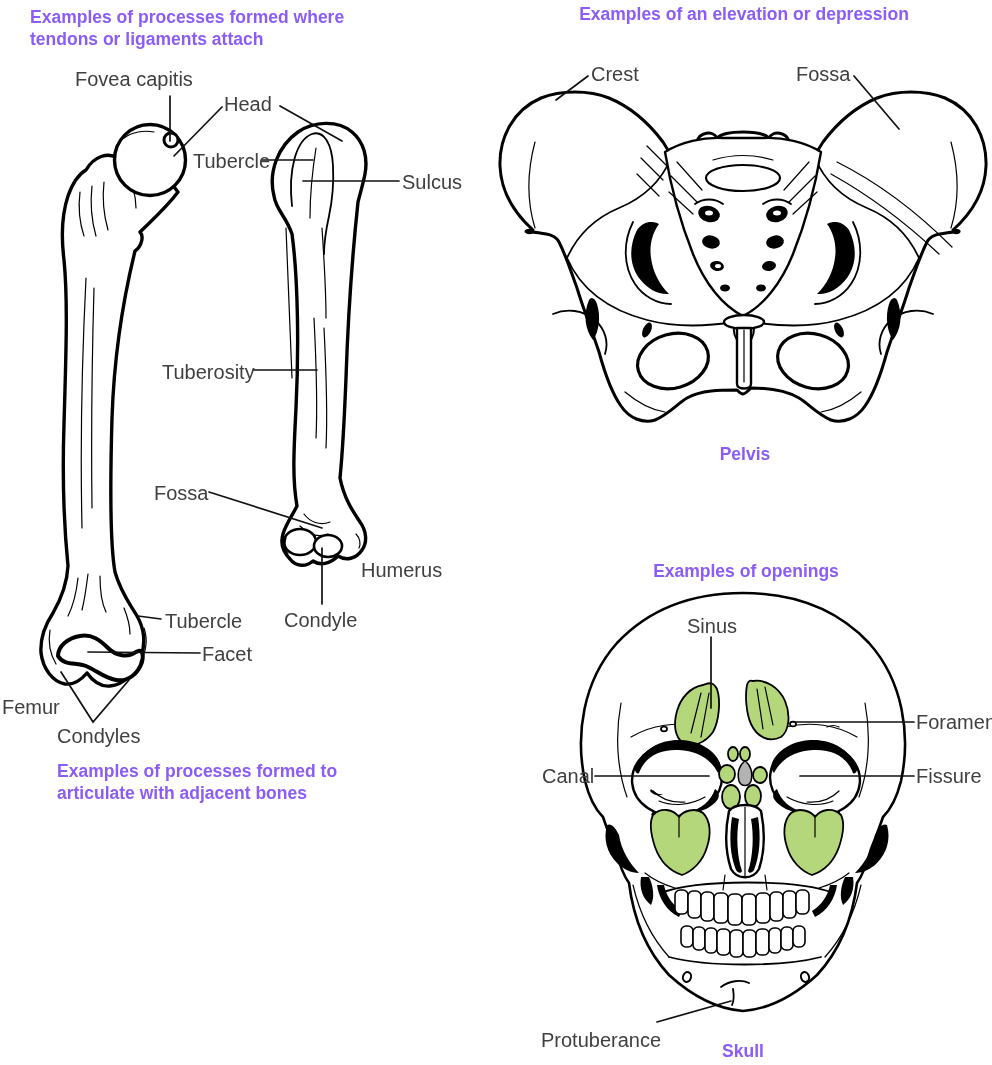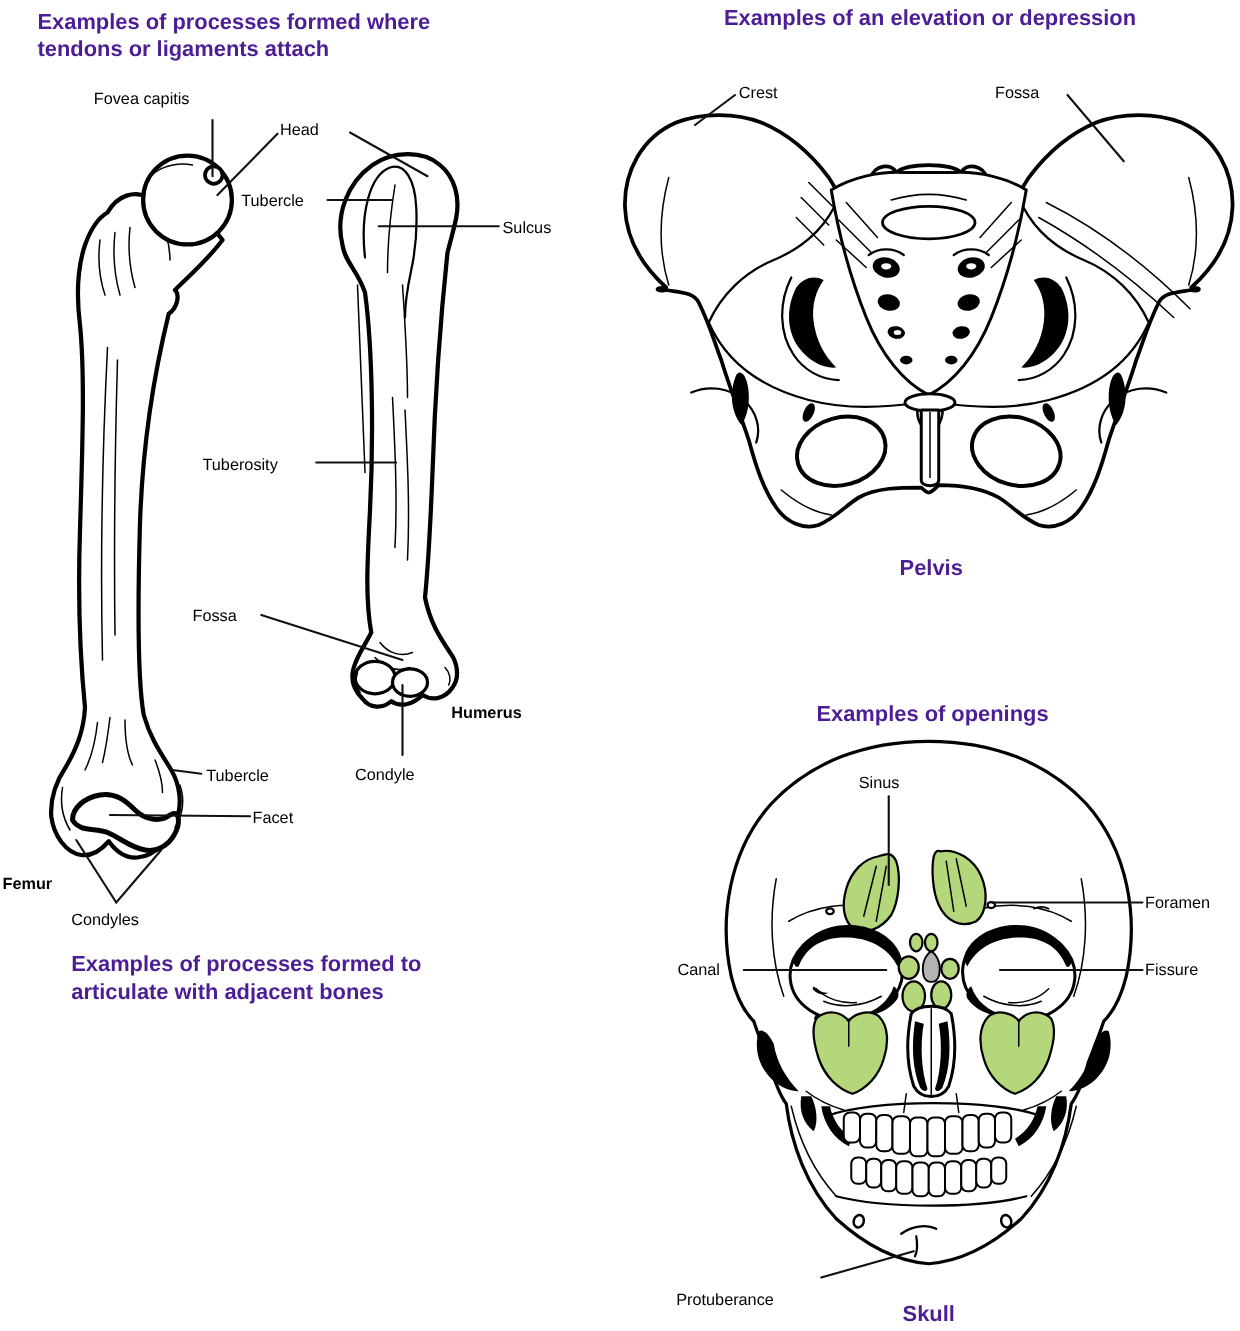--- a/index.html
+++ b/index.html
@@ -1,20 +1,20 @@
 <!DOCTYPE html>
 <html><head>
 <meta charset="utf-8">
 <style>
   html,body{margin:0;padding:0;background:#ffffff;}
   #canvas{position:relative;width:992px;height:1065px;background:#ffffff;overflow:hidden;
           font-family:"Liberation Sans", sans-serif;color:#111;}
-  .lbl{position:absolute;font-size:13px;line-height:20px;white-space:nowrap;color:#000000;}
-  .ttl{position:absolute;font-size:17.5px;line-height:22px;font-weight:bold;color:#4c1d95;}
-  .bold{font-weight:bold;}
+  .lbl{position:absolute;font-size:20px;line-height:20px;white-space:nowrap;color:#404040;}
+  .ttl{position:absolute;font-size:17.5px;line-height:22px;font-weight:bold;color:#8b5cf6;}
+  .bold{font-weight:normal;}
   .ctr{text-align:center;}
   svg{position:absolute;overflow:visible;}
   .bone{stroke:#000;fill:#fff;stroke-linecap:round;stroke-linejoin:round;}
   .d1{stroke:#000;fill:none;stroke-width:1.2;stroke-linecap:round;}
   .d2{stroke:#000;fill:none;stroke-width:1.8;stroke-linecap:round;}
   .blk{fill:#000;stroke:none;}
   .sinus-fill{fill:#b5d77b;stroke:#000;stroke-width:1.8;stroke-linejoin:round;}
   .gray-fill{fill:#b3b3b3;stroke:#000;stroke-width:1.5;}
   .leader{stroke:#111;stroke-width:1.7;fill:none;stroke-linecap:round;}
 </style>

